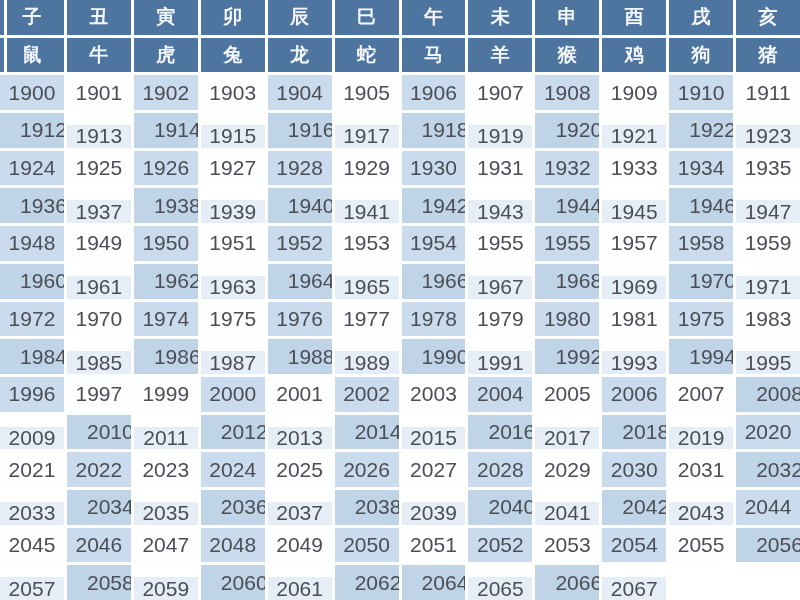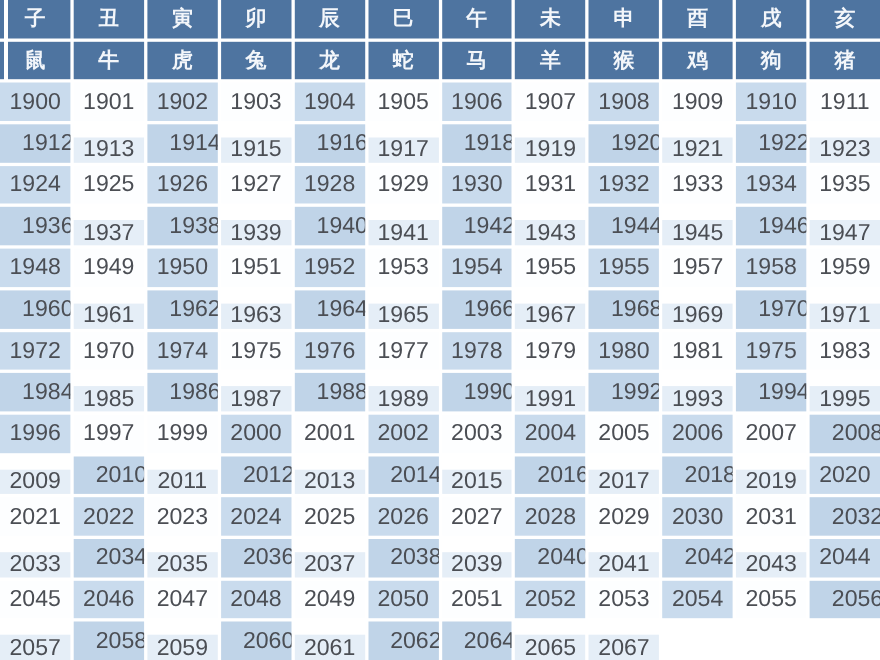--- a/index.html
+++ b/index.html
@@ -234,14 +234,15 @@
     <div class="cell yr a-odd">2055</div>
     <div class="cell yr b-even">2056</div>
     <div class="cell yr b-odd">2057</div>
     <div class="cell yr b-even">2058</div>
     <div class="cell yr b-odd">2059</div>
     <div class="cell yr b-even">2060</div>
     <div class="cell yr b-odd">2061</div>
     <div class="cell yr b-even">2062</div>
     <div class="cell yr b-even">2064</div>
     <div class="cell yr b-odd">2065</div>
+    <div class="cell yr b-even">2066</div>
     <div class="cell yr b-odd">2067</div>
   </div>
 
 </body></html>

